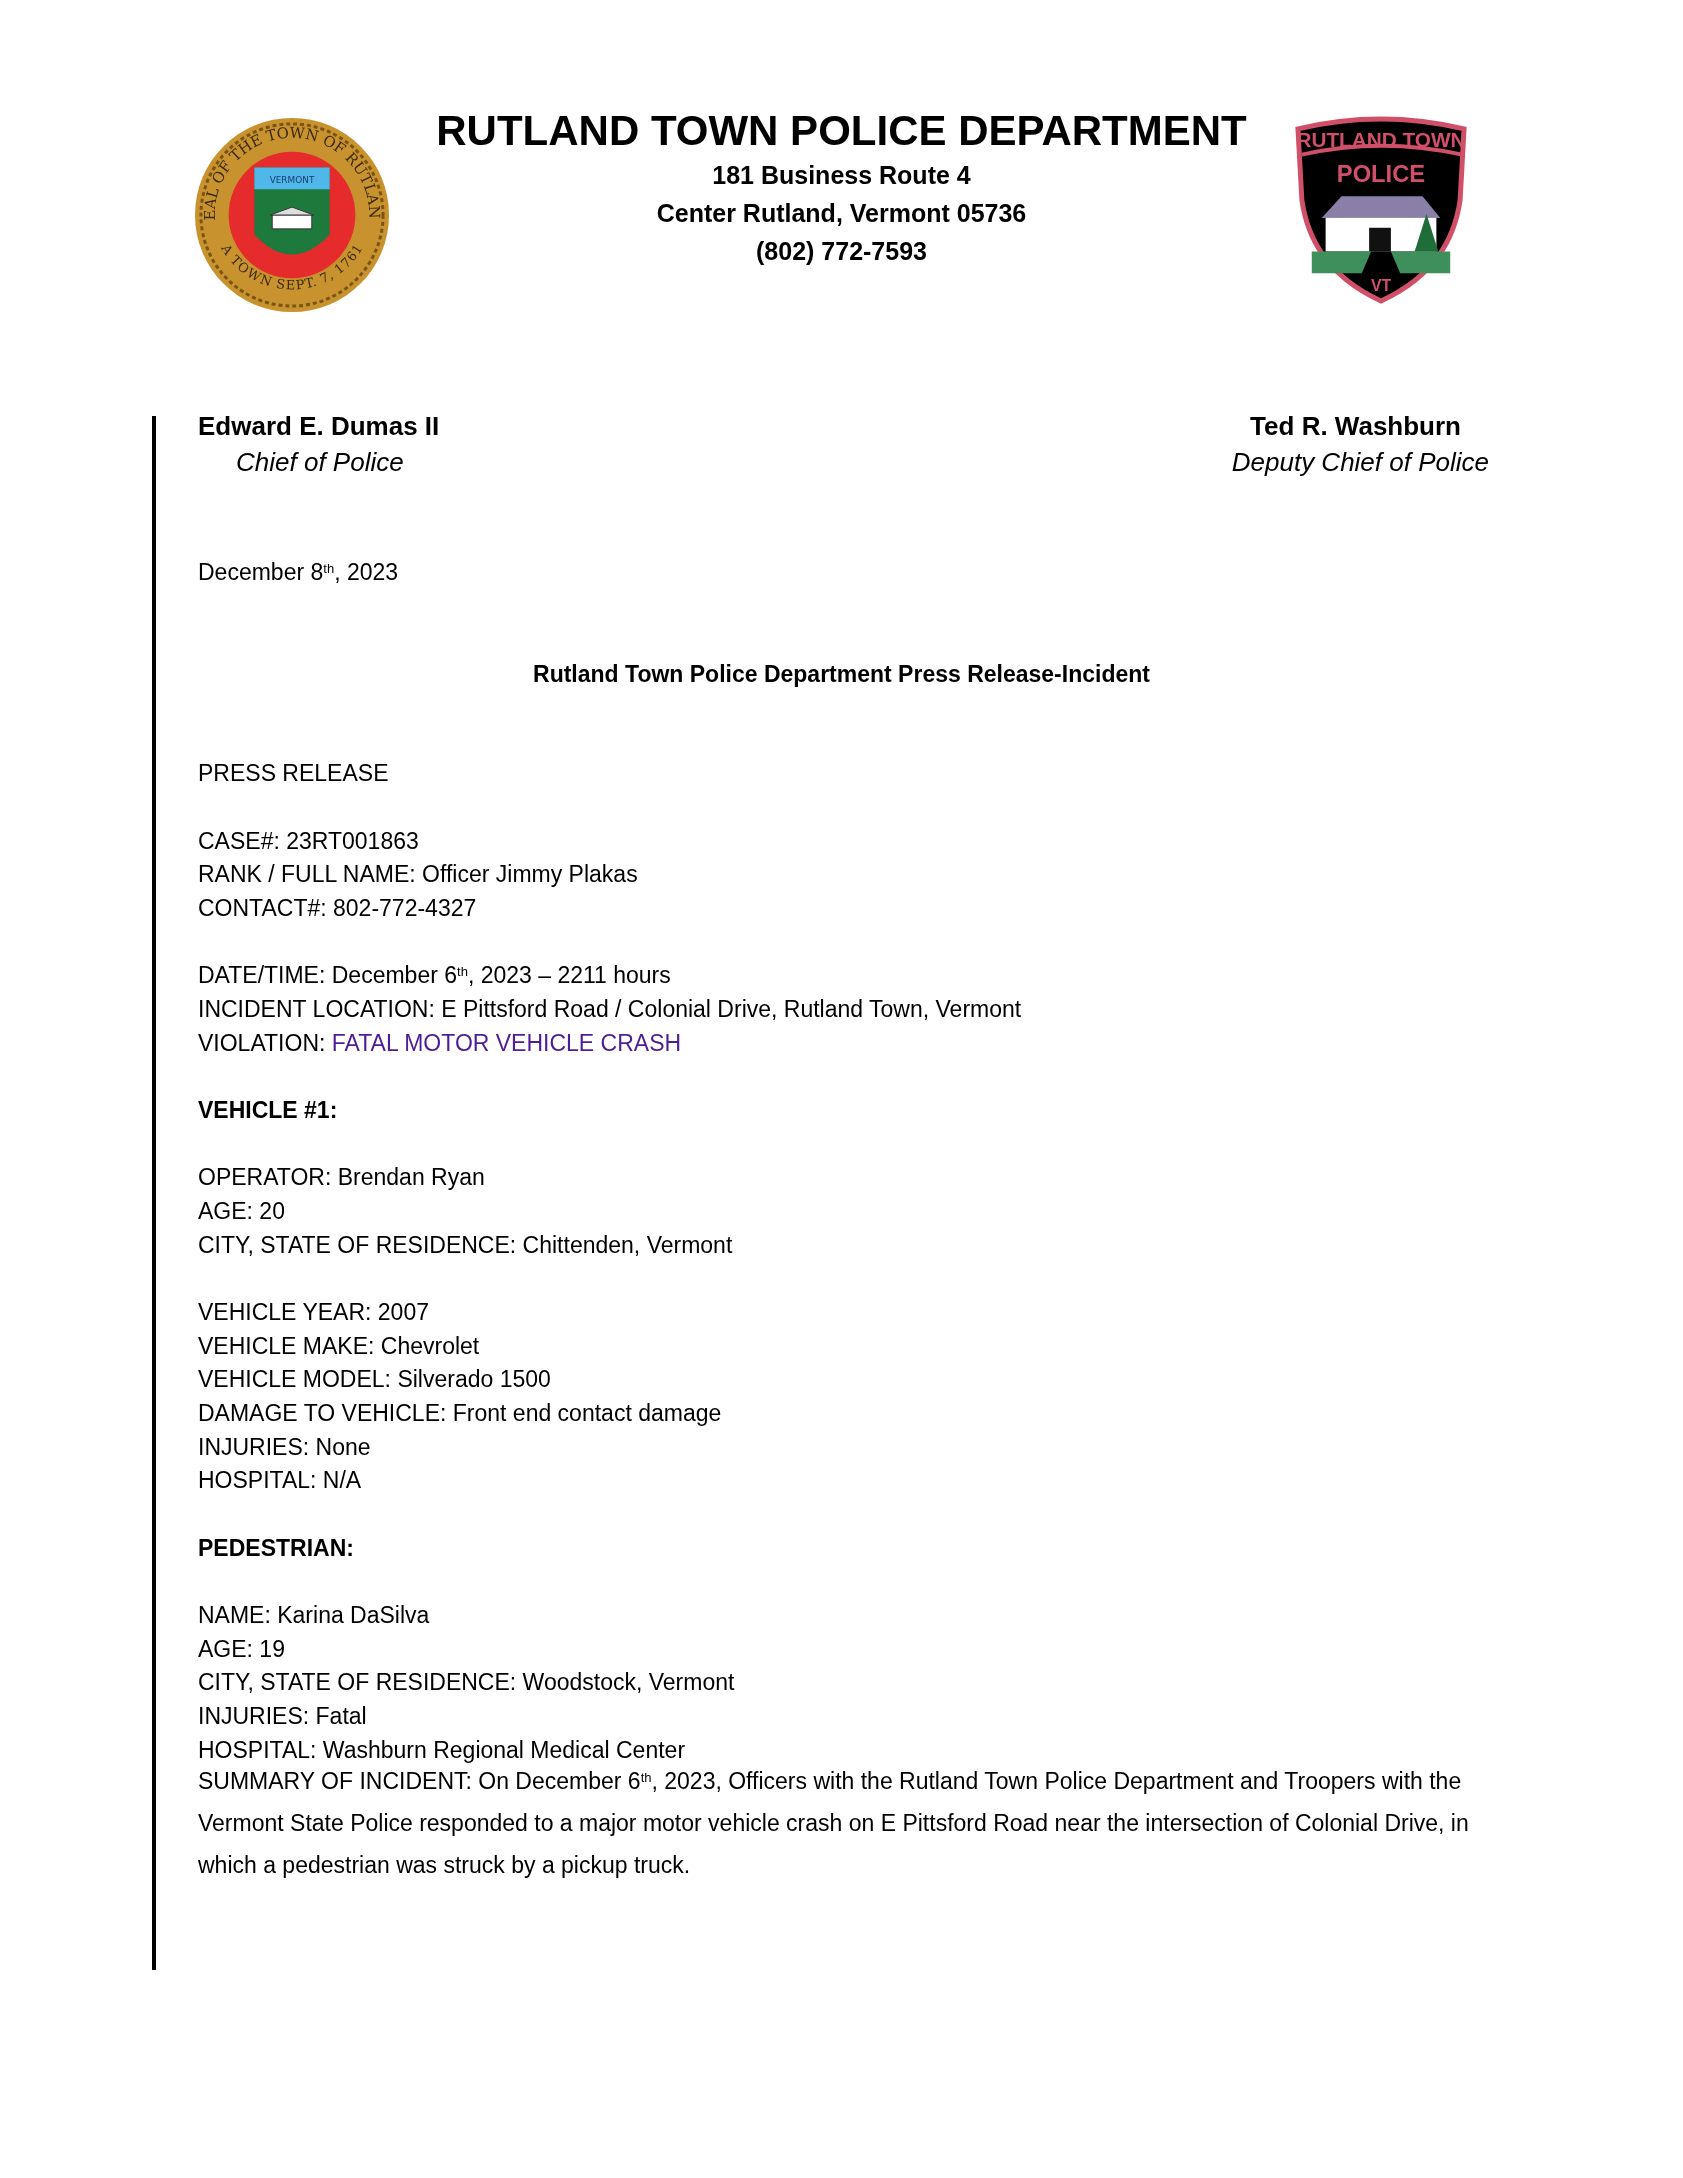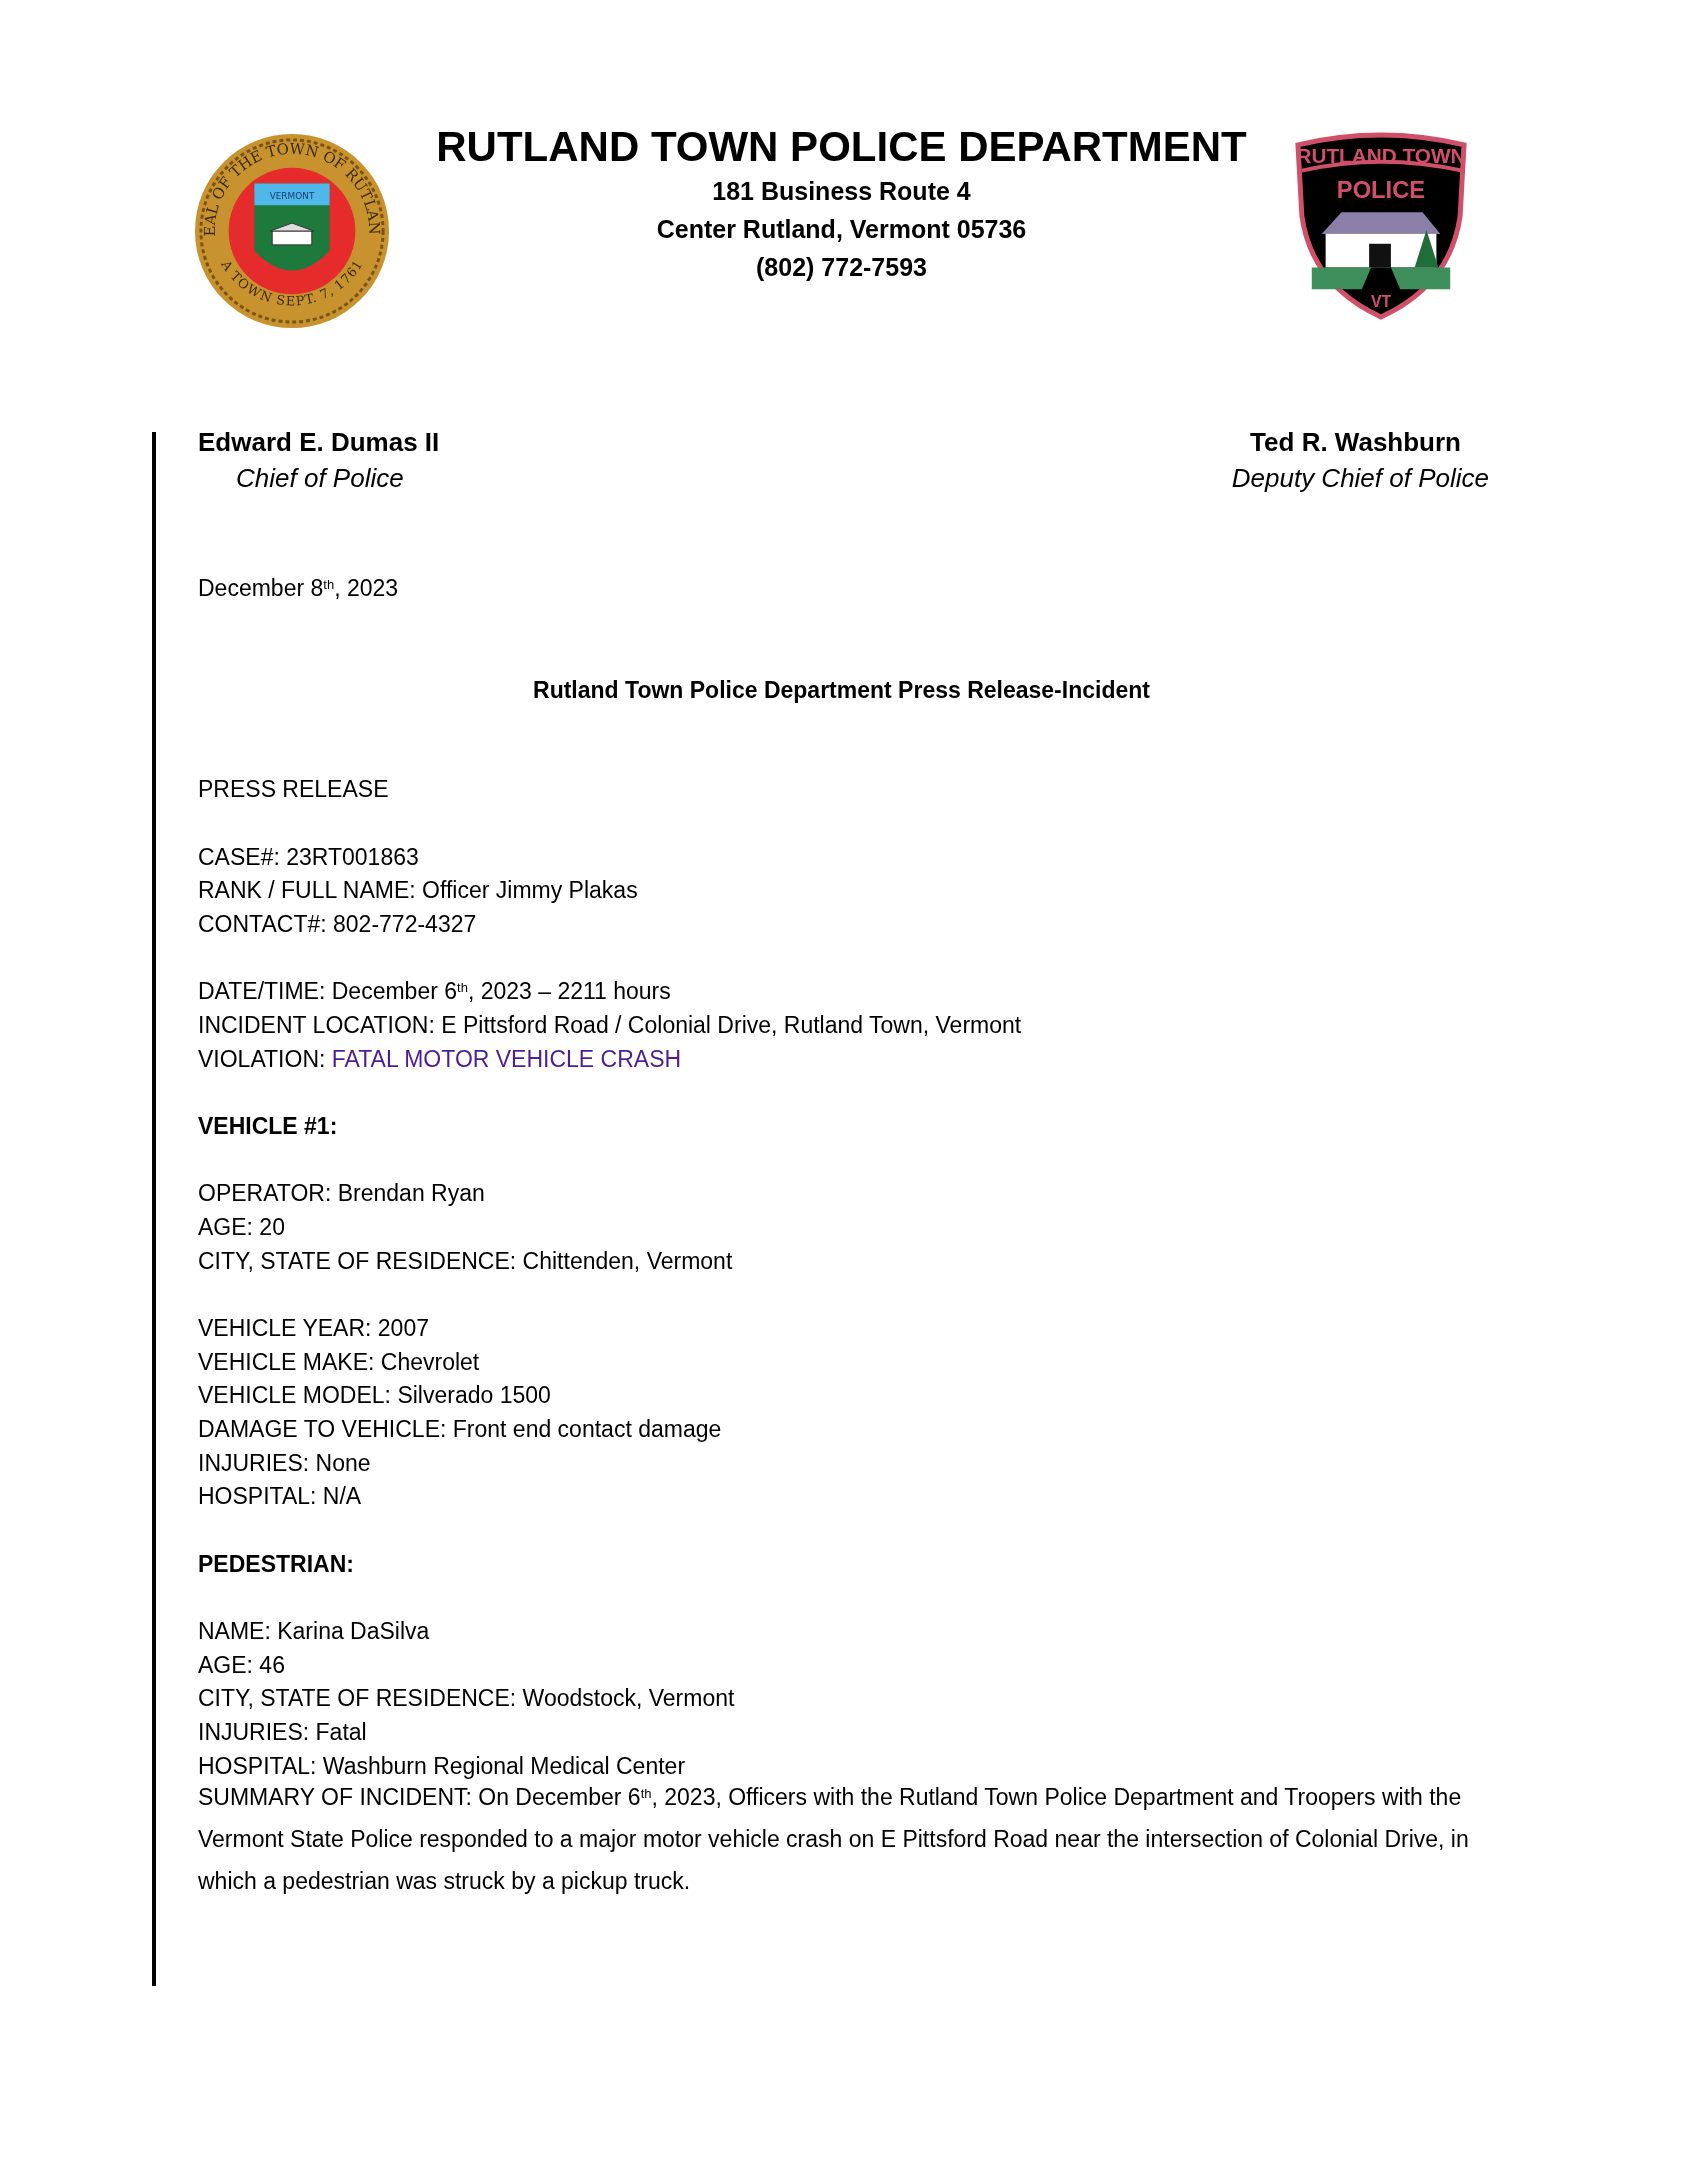--- a/index.html
+++ b/index.html
@@ -1,18 +1,18 @@
 <!DOCTYPE html>
 <html><head>
 <meta charset="utf-8">
 <style>
   html, body { margin: 0; padding: 0; background: #ffffff; }
   body { width: 1683px; height: 2178px; position: relative; overflow: hidden;
          font-family: "Liberation Sans", sans-serif; color: #000; }
-  .abs { position: absolute; margin-top: 16px; }
+  .abs { position: absolute; }
   .hdr-title { left: 0; width: 1683px; top: 107px; text-align: center; font-weight: bold;
                font-size: 42px; letter-spacing: 0px; }
   .hdr-line { left: 0; width: 1683px; text-align: center; font-weight: bold; font-size: 25px; }
   .seal { left: 193px; top: 116px; width: 198px; height: 198px; }
   .badge { left: 1292px; top: 111px; width: 178px; height: 193px; }
   .vbar { left: 152px; top: 416px; width: 4px; height: 1554px; background: #000; }
   .body-text { font-size: 23px; line-height: 34px; }
   .left { left: 198px; }
   .bold { font-weight: bold; }
   .ital { font-style: italic; }
@@ -94,21 +94,21 @@
 <div class="abs body-text left" style="top:1228px">CITY, STATE OF RESIDENCE: Chittenden, Vermont</div>
 <div class="abs body-text left" style="top:1295px">VEHICLE YEAR: 2007</div>
 <div class="abs body-text left" style="top:1329px">VEHICLE MAKE: Chevrolet</div>
 <div class="abs body-text left" style="top:1362px">VEHICLE MODEL: Silverado 1500</div>
 <div class="abs body-text left" style="top:1396px">DAMAGE TO VEHICLE: Front end contact damage</div>
 <div class="abs body-text left" style="top:1430px">INJURIES: None</div>
 <div class="abs body-text left" style="top:1463px">HOSPITAL: N/A</div>
 
 <div class="abs body-text left bold" style="top:1531px">PEDESTRIAN:</div>
 <div class="abs body-text left" style="top:1598px">NAME: Karina DaSilva</div>
-<div class="abs body-text left" style="top:1632px">AGE: 46</div>
+<div class="abs body-text left" style="top:1632px">AGE: 19</div>
 <div class="abs body-text left" style="top:1665px">CITY, STATE OF RESIDENCE: Woodstock, Vermont</div>
 <div class="abs body-text left" style="top:1699px">INJURIES: Fatal</div>
 <div class="abs body-text left" style="top:1733px">HOSPITAL: Washburn Regional Medical Center</div>
 
 <div class="abs summary">
   <span>SUMMARY OF INCIDENT: On December 6</span><sup>th</sup><span>, 2023, Officers with the Rutland Town Police Department and Troopers with the Vermont State Police responded to a major motor vehicle crash on E Pittsford Road near the intersection of Colonial Drive, in which a pedestrian was struck by a pickup truck.</span>
 </div>
 
 
 </body></html>

